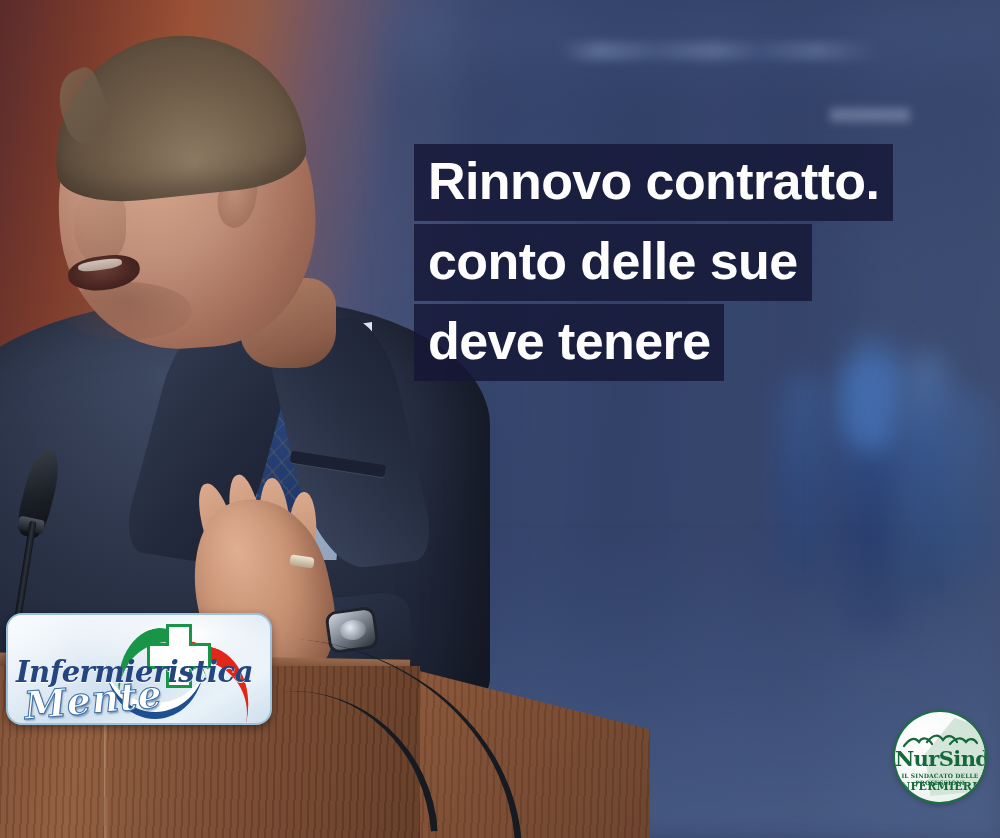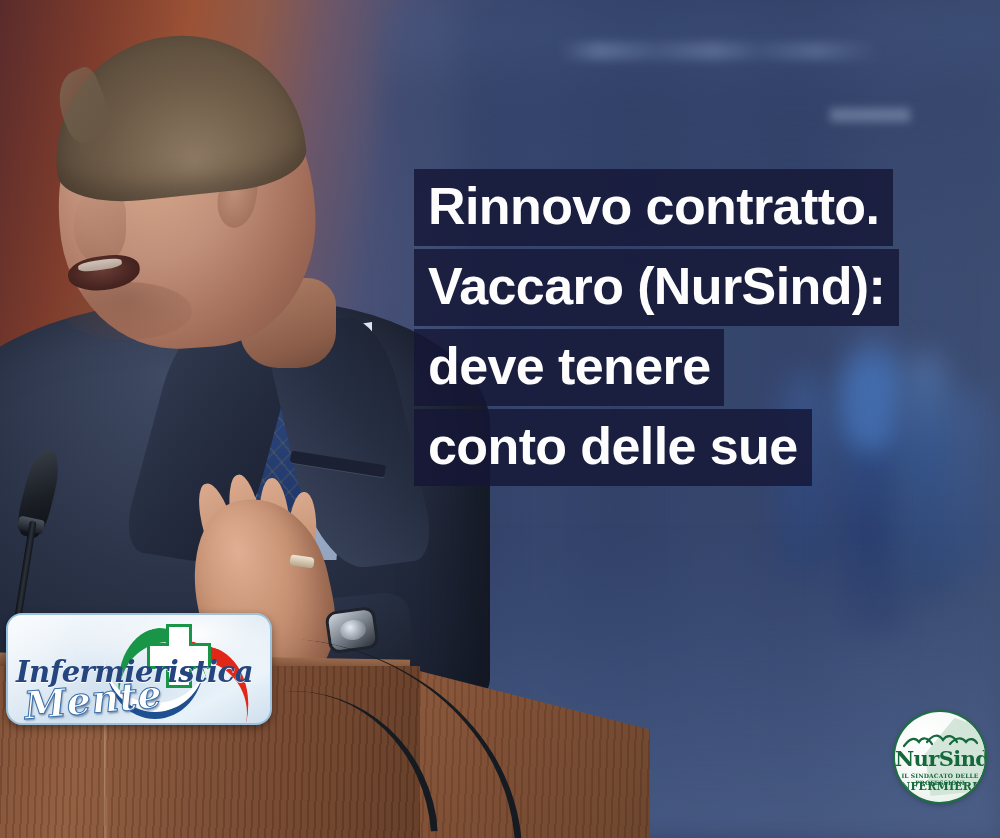--- a/index.html
+++ b/index.html
@@ -335,21 +335,20 @@
     border-radius: 0 58% 0 0 / 0 100% 0 0;
     transform: rotate(-4deg);
   }
 
   
   .headline {
     position: absolute;
     left: 414px;
     top: 144px;
     width: 586px;
-    margin-top: 25px;
   }
   .hl-line {
     display: table;
     margin: 0 0 3px 0;
     background: rgba(21,22,54,0.82);
     color: #fdfdfd;
     font-weight: 700;
     font-size: 52px;
     line-height: 1.06;
     letter-spacing: -0.6px;
@@ -543,23 +542,22 @@
 
   <div class="podium-wing"></div>
   <div class="podium-top"></div>
   <div class="podium-front"></div>
   <div class="podium-edge"></div>
   <div class="cable-curve"></div>
   <div class="cable-curve2"></div>
 
   <div class="headline">
     <p class="hl-line">Rinnovo contratto.</p>
-    <p class="hl-line">Vaccaro (NurSind):</p>
+    <p class="hl-line">conto delle sue</p>
     <p class="hl-line">deve tenere</p>
-    <p class="hl-line">conto delle sue</p>
   </div>
 
   <div class="im-logo">
     <div class="im-shine"></div>
     <div class="im-sw-green"></div>
     <div class="im-sw-red"></div>
     <div class="im-sw-blue"></div>
     <div class="im-sw-white"></div>
     <div class="im-cross"></div>
     <div class="im-cross-in"></div>

